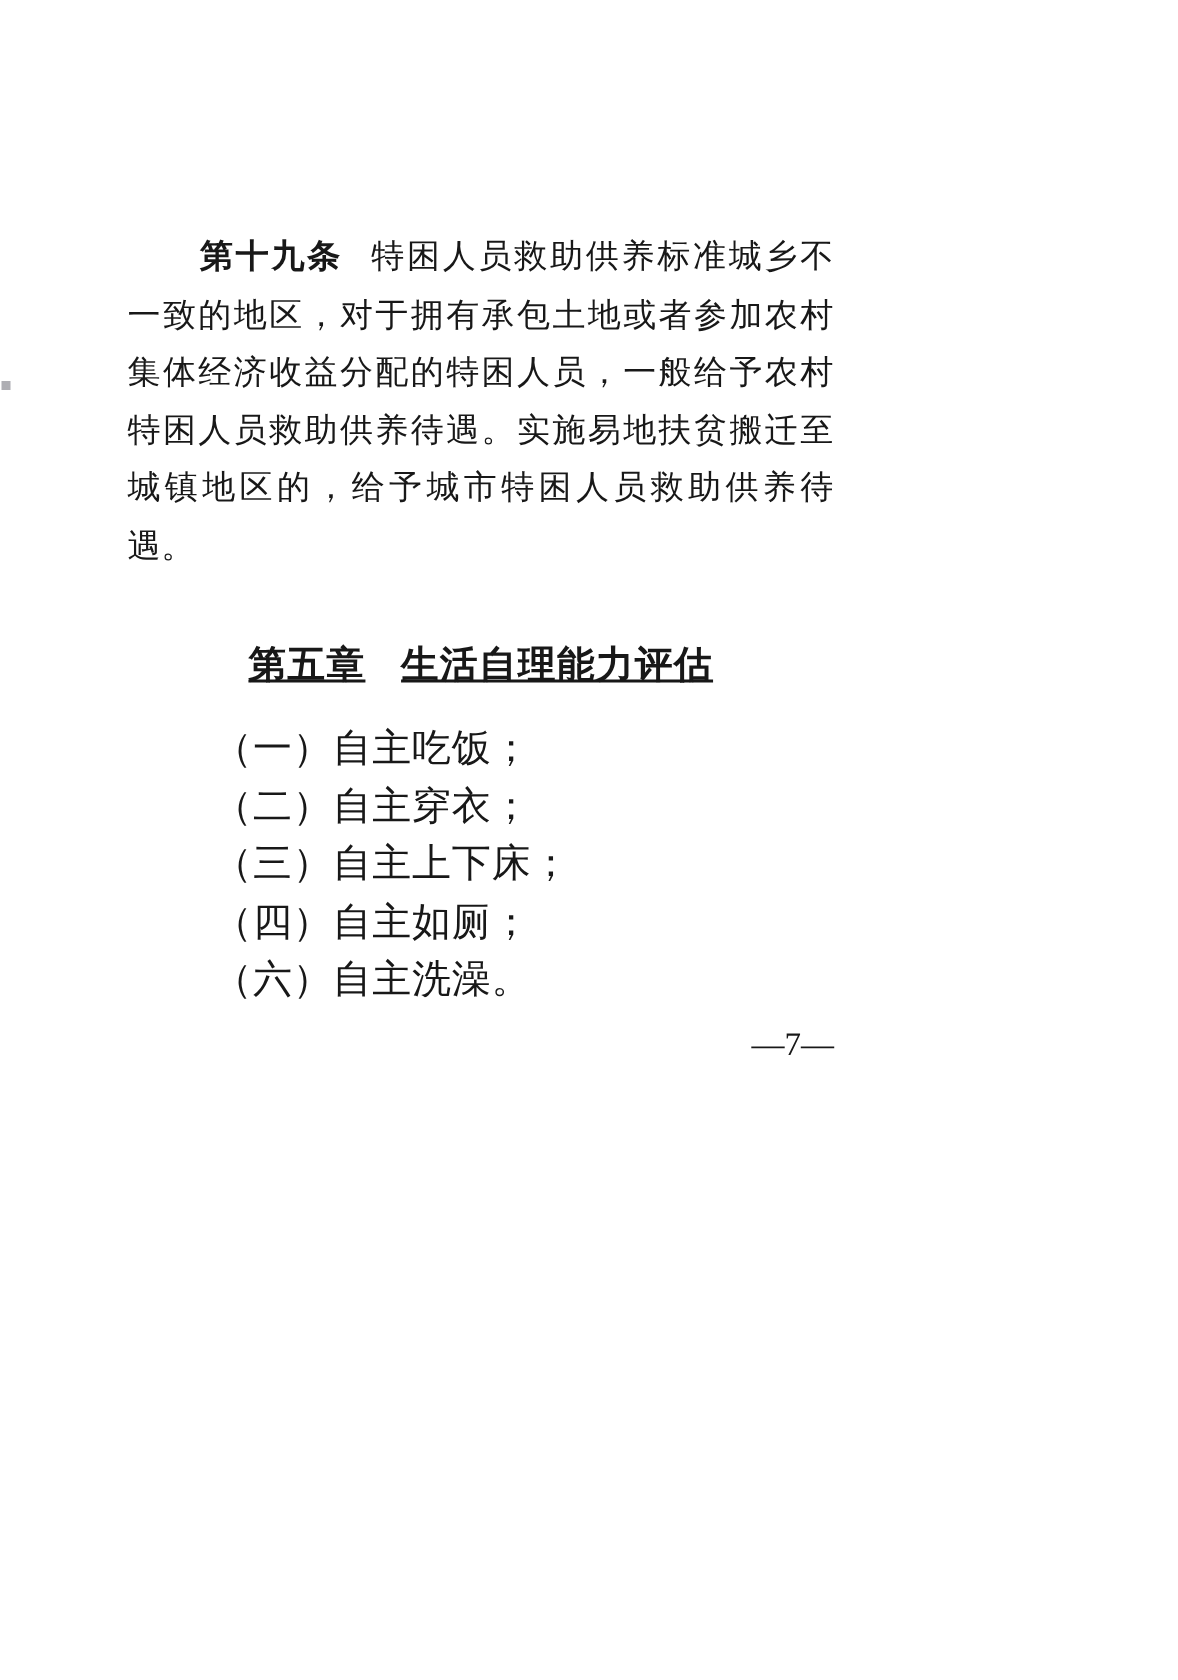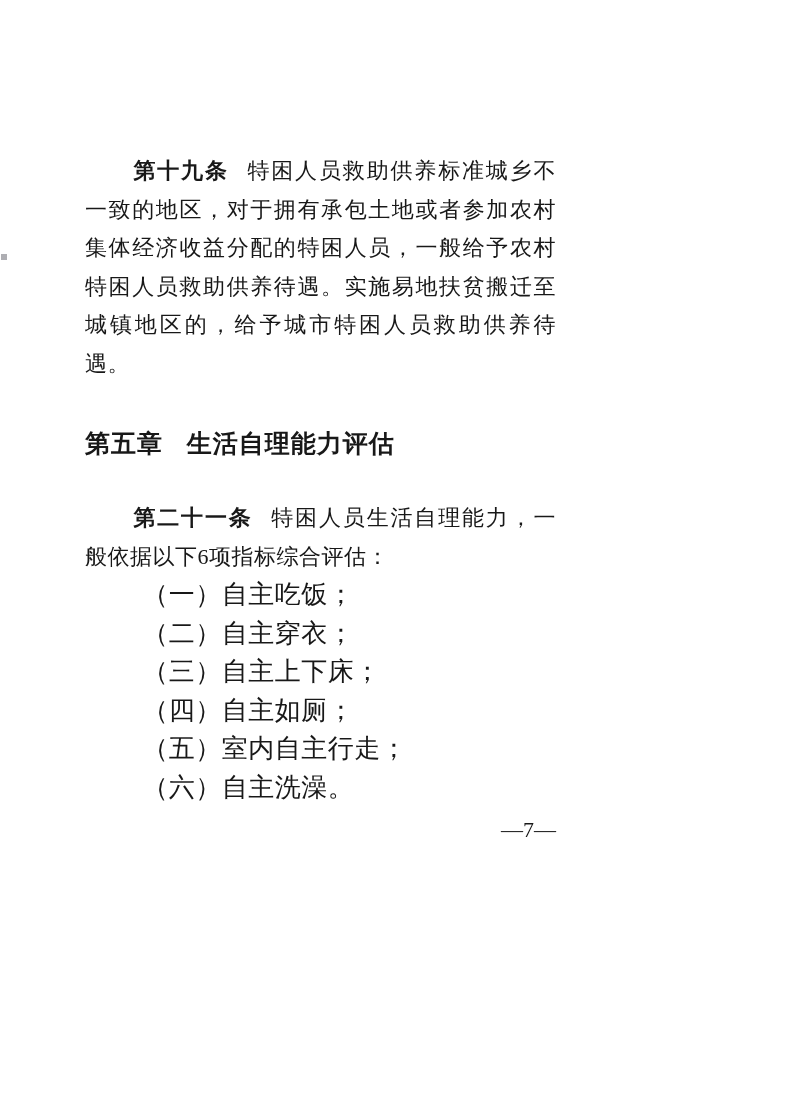--- a/index.html
+++ b/index.html
@@ -28,26 +28,28 @@
   }
   .para.indent {
     text-indent: 2.2em;
   }
   .lead {
     font-weight: bold;
     margin-right: 0.85em;
     font-family: "Liberation Sans", "DejaVu Sans", sans-serif;
   }
   .chapter {
-    margin: 40px 0 36px 0;
+    margin: 40px 0 17px 0;
     font-size: 25px;
     line-height: 40px;
     font-weight: bold;
+    text-align: center;
     font-family: "Liberation Sans", "DejaVu Sans", sans-serif;
     letter-spacing: 1px;
+    text-decoration: underline;
   }
   .chapter .ch-num {
     margin-right: 0.95em;
   }
   .criteria-list {
     margin: 0;
     padding: 0;
     list-style: none;
   }
   .criteria-list li {
@@ -79,27 +81,25 @@
 <div class="page">
 
   <span class="speck"></span>
 
   <p class="para indent"><span class="lead">第十九条</span><span>特困人员救助供养标准城乡不一致的地区，对于拥有承包土地或者参加农村集体经济收益分配的特困人员，一般给予农村特困人员救助供养待遇。实施易地扶贫搬迁至城镇地区的，给予城市特困人员救助供养待遇。</span></p>
 
   <h2 class="chapter"><span class="ch-num">第五章</span><span>生活自理能力评估</span></h2>
 
 
 
-  <p class="para indent"><span class="lead">第二十一条</span><span>特困人员生活自理能力，一般依据以下6项指标综合评估：</span></p>
 
   <ul class="criteria-list">
     <li>（一）自主吃饭；</li>
     <li>（二）自主穿衣；</li>
     <li>（三）自主上下床；</li>
     <li>（四）自主如厕；</li>
-    <li>（五）室内自主行走；</li>
     <li>（六）自主洗澡。</li>
   </ul>
 
 
   <p class="page-number">—7—</p>
 
 </div>
 
 </body></html>

